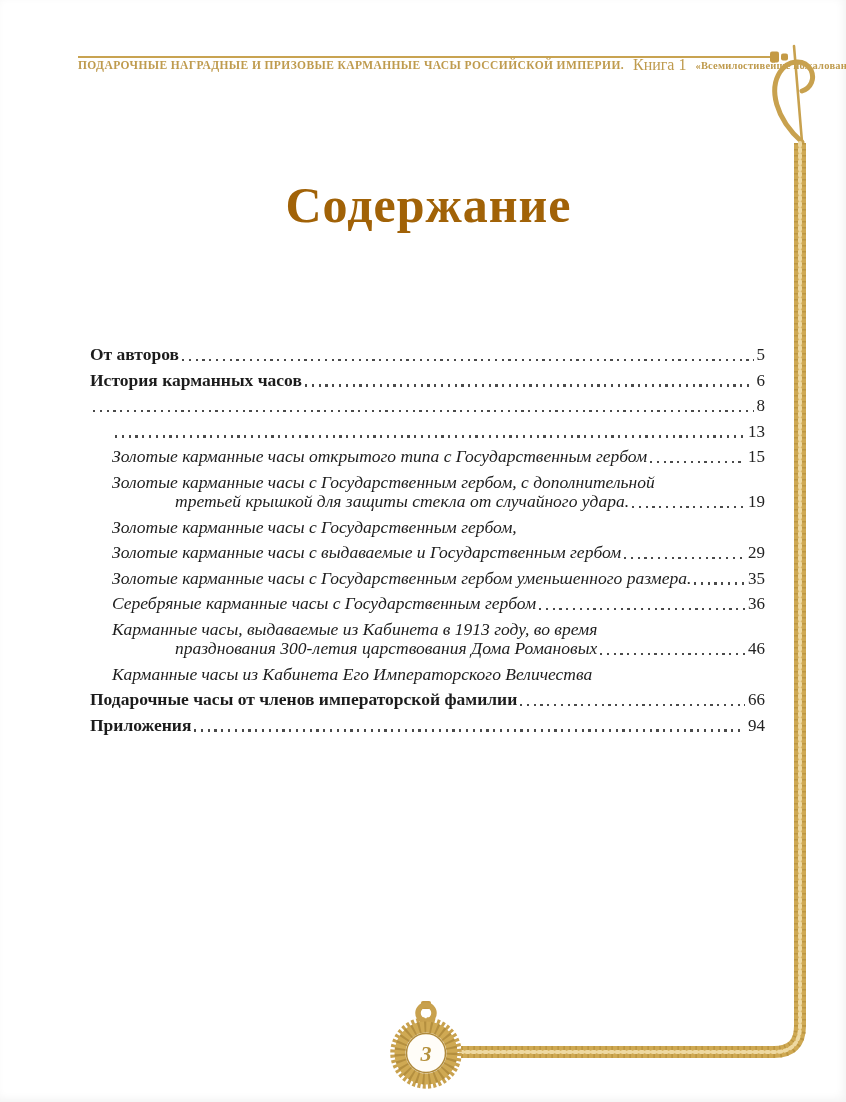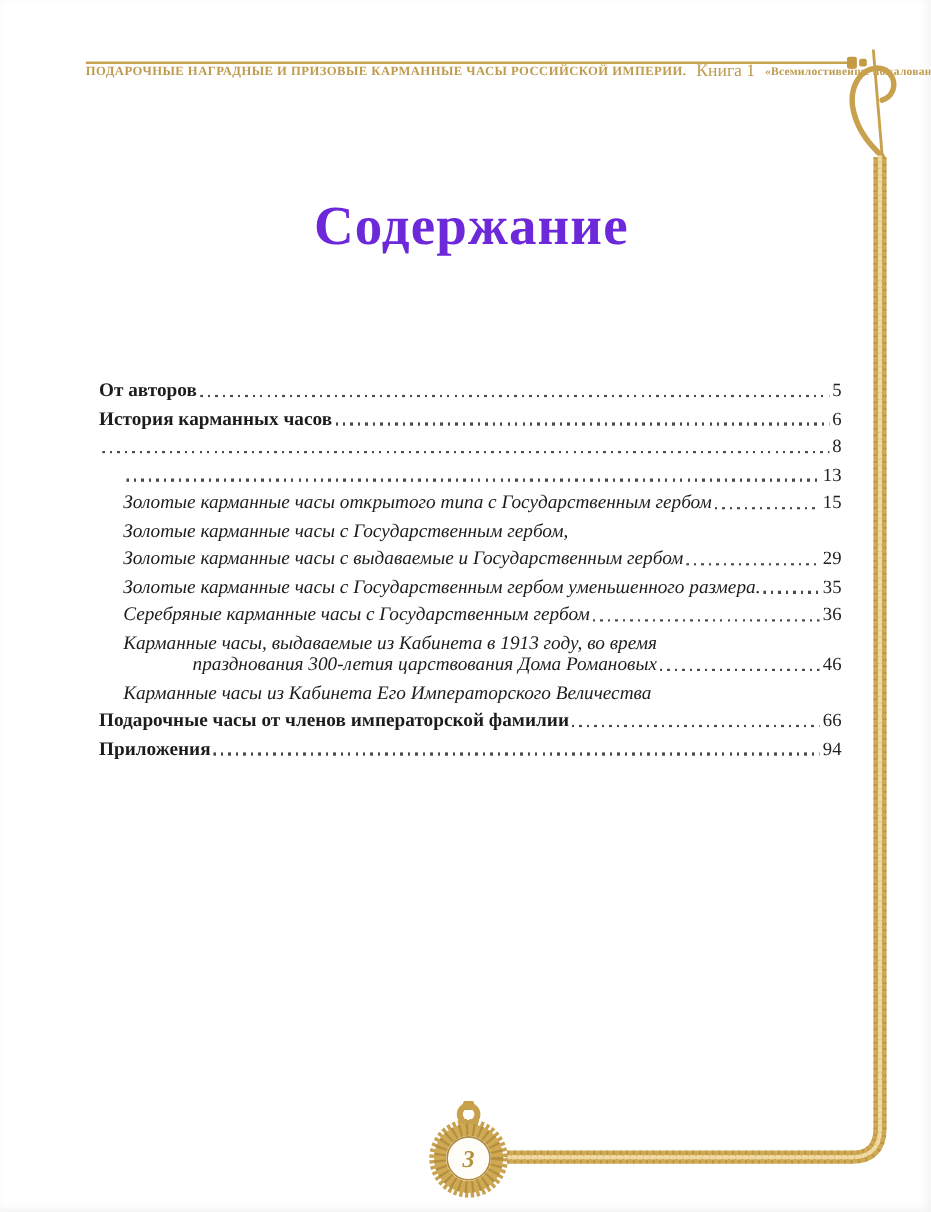--- a/index.html
+++ b/index.html
@@ -13,21 +13,21 @@
     position:absolute;top:56px;left:78px;width:700px;
     display:flex;align-items:center;gap:9px;white-space:nowrap;
     color:#bf9b4e;
   }
   .runhead .caps{font-size:11.5px;font-weight:bold;letter-spacing:.4px;}
   .runhead .book{font-size:16px;font-weight:normal;}
   .runhead .subt{font-size:10.5px;font-weight:bold;letter-spacing:.2px;}
   
   .chapter-title{
     position:absolute;top:176px;left:0;right:0;text-align:center;
-    font-size:50px;font-weight:bold;letter-spacing:1px;color:#6d28d9;margin-left:11px;
+    font-size:50px;font-weight:bold;letter-spacing:1px;color:#a16207;margin-left:11px;
   }
   
   .toc{
     position:absolute;top:345px;left:90px;right:81px;
     font-size:17.5px;line-height:19.5px;
   }
   .entry{margin-bottom:6px;}
   .entry.main{font-weight:bold;text-align:center;}
   .entry.sub{font-style:italic;padding-left:22px;}
   .row{display:flex;align-items:flex-end;}
@@ -79,20 +79,28 @@
       <div class="row">
         <span class="dots"></span>
         <span class="pg">13</span>
       </div>
     </div>
     <div class="entry sub">
       <div class="row">
         <span class="txt">Золотые карманные часы открытого типа с Государственным гербом</span>
         <span class="dots"></span>
         <span class="pg">15</span>
+      </div>
+    </div>
+    <div class="entry sub">
+      <div class="wrapline"><span class="txt">Золотые карманные часы с Государственным гербом, с дополнительной</span></div>
+      <div class="row cont">
+        <span class="txt">третьей крышкой для защиты стекла от случайного удара.</span>
+        <span class="dots"></span>
+        <span class="pg">19</span>
       </div>
     </div>
     <div class="entry sub">
       <div class="wrapline"><span class="txt">Золотые карманные часы с Государственным гербом,</span></div>
     </div>
     <div class="entry sub">
       <div class="row">
         <span class="txt">Золотые карманные часы с выдаваемые и Государственным гербом</span>
         <span class="dots"></span>
         <span class="pg">29</span>

